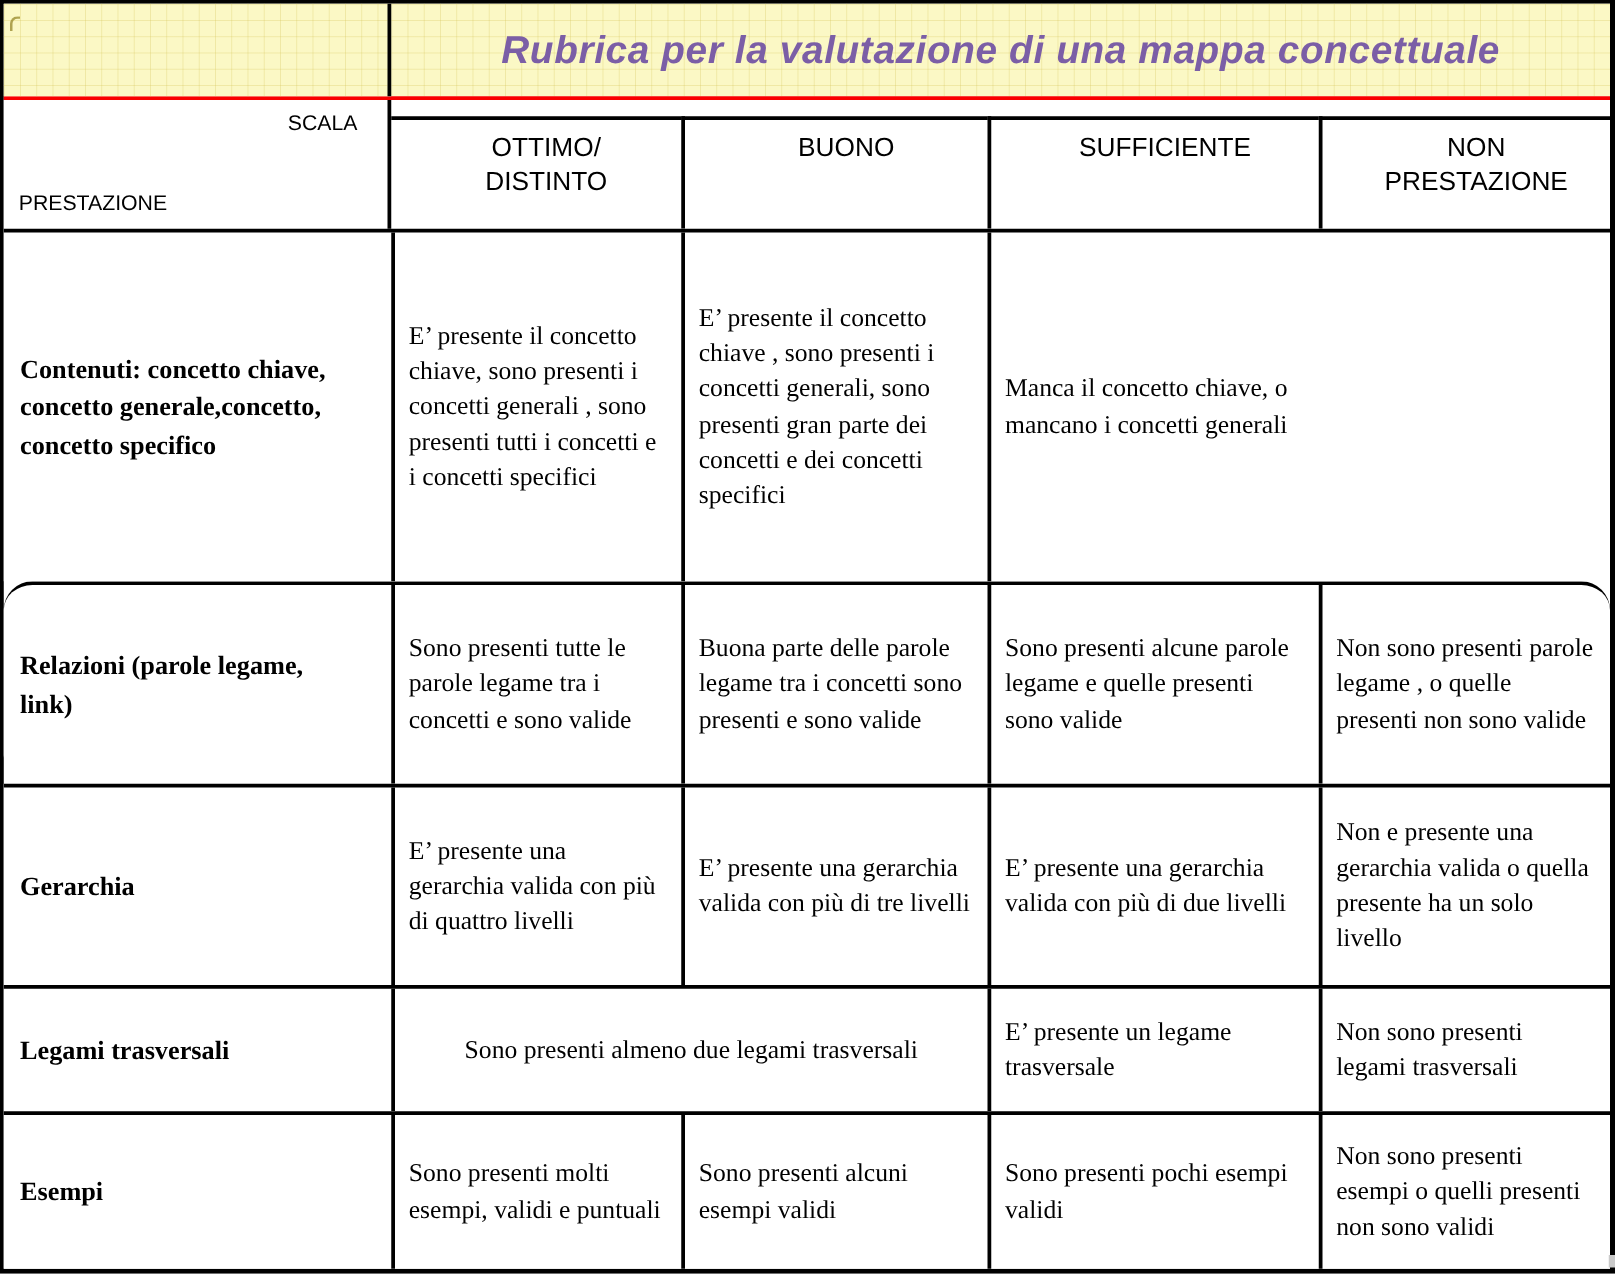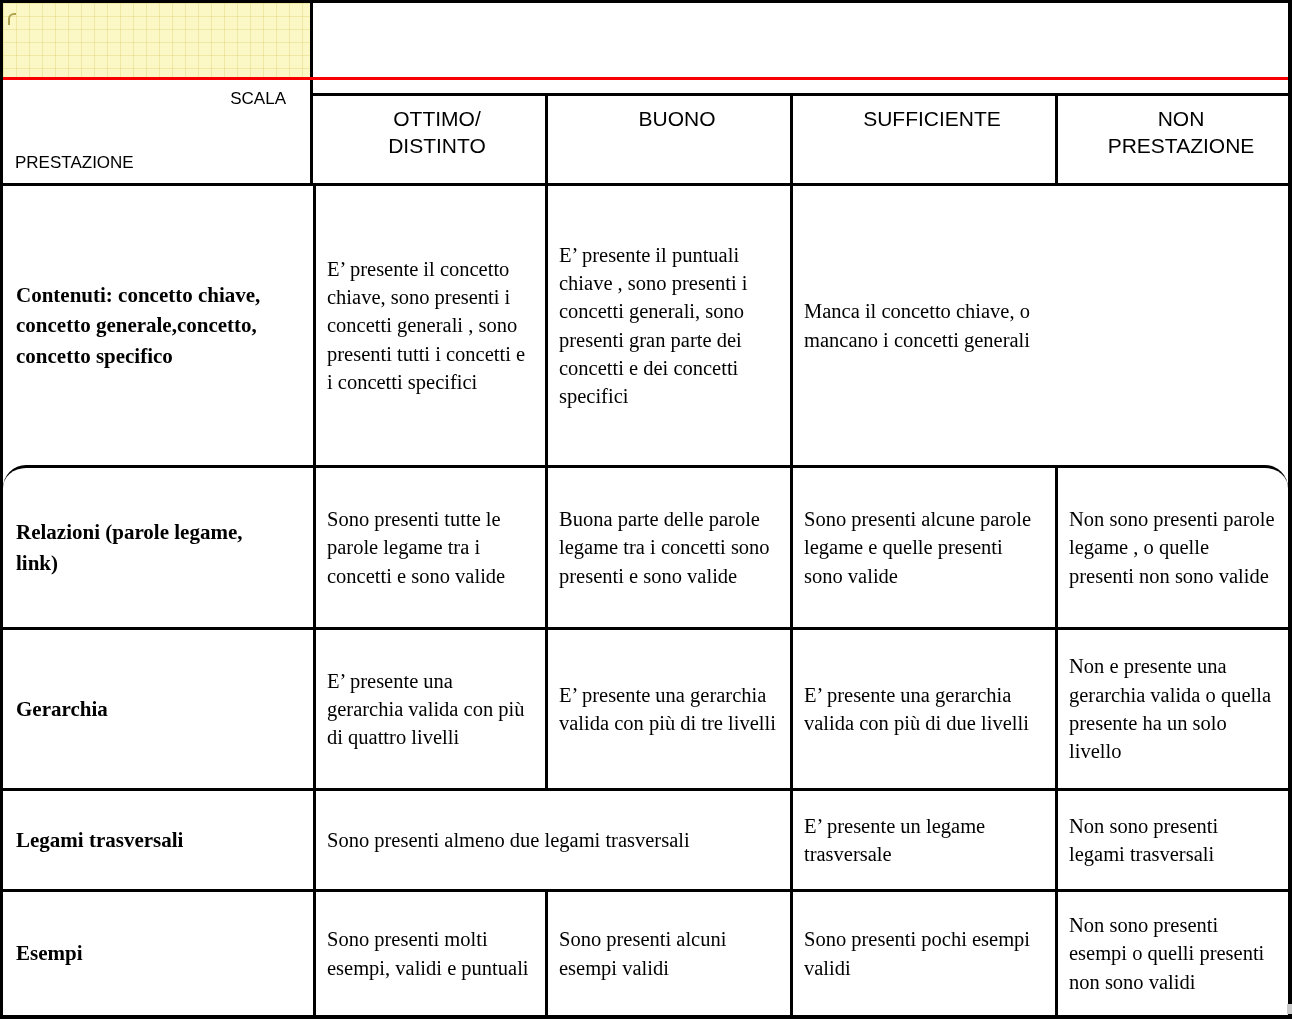--- a/index.html
+++ b/index.html
@@ -131,39 +131,42 @@
     color: #000;
   }
   .cell.label-cell {
     border-left: none;
     font-weight: bold;
     font-size: 21px;
     line-height: 1.45;
     padding-left: 13px;
     padding-right: 36px;
   }
-  .cell.span-2 { grid-column: span 2; }
+  .cell.span-2 { grid-column: span 2; justify-content: center; }
   .edge-artifact {
     position: absolute;
     right: 0;
     bottom: 5px;
     width: 5px;
     height: 10px;
     background: #c9c9c9;
   }
 </style>
 </head>
 <body>
 
 <div class="page">
   <div class="rubric">
 
     <div class="title-band">
       <div class="corner-blank yellow-grid">
         <span class="corner-artifact"></span>
+      </div>
+      <div class="title-cell yellow-grid">
+        <span class="title-text">Rubrica per la valutazione di una mappa concettuale</span>
       </div>
     </div>
 
     <div class="red-divider"></div>
 
     <div class="header-row">
       <div class="scala-cell">
         <span class="scala-label">SCALA</span>
         <span class="prestazione-label">PRESTAZIONE</span>
       </div>
@@ -176,21 +179,21 @@
     </div>
 
     <div class="row row-contenuti">
       <div class="cell label-cell">
           <span>Contenuti: concetto chiave, concetto generale,concetto, concetto specifico</span>
         </div>
       <div class="cell">
           <span>E’ presente il concetto chiave, sono presenti i concetti generali , sono presenti tutti i concetti e i concetti specifici</span>
         </div>
       <div class="cell">
-          <span>E’ presente il puntuali chiave , sono presenti i concetti generali, sono presenti gran parte dei concetti e dei concetti specifici</span>
+          <span>E’ presente il concetto chiave , sono presenti i concetti generali, sono presenti gran parte dei concetti e dei concetti specifici</span>
         </div>
       <div class="cell">
           <span>Manca il concetto chiave, o mancano i concetti generali</span>
         </div>
     </div>
 
     <div class="row row-relazioni">
       <div class="cell label-cell">
           <span>Relazioni (parole legame, link)</span>
         </div>

